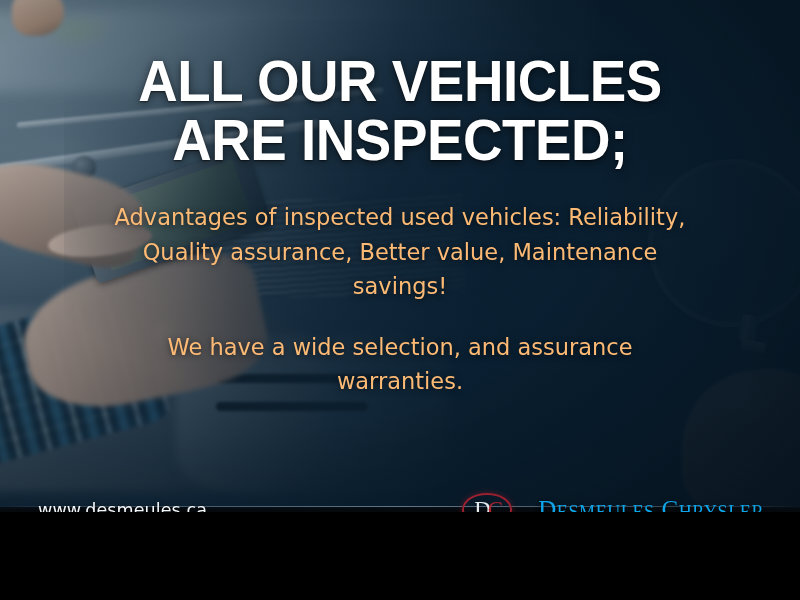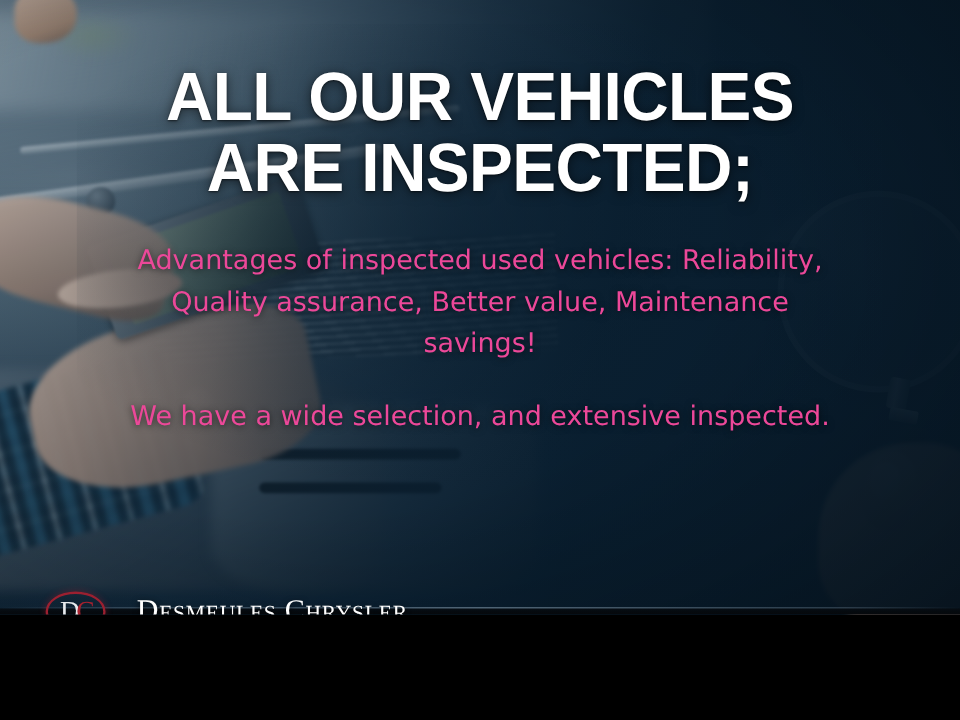--- a/index.html
+++ b/index.html
@@ -254,21 +254,21 @@
     letter-spacing:-0.5px;
     text-shadow:0 2px 10px rgba(0,0,0,.55), 0 1px 2px rgba(0,0,0,.6);
     transform:scaleX(.96);
   }
   .headline .ln { display:block; white-space:nowrap; }
 
   .body-block {
     margin-top:31px;
     width:74%;
     text-align:center;
-    color:#ec4899;
+    color:#fdba74;
     font-family:"DejaVu Sans", sans-serif;
     font-size:22.5px;
     font-weight:400;
     line-height:1.52;
     text-shadow:0 1px 6px rgba(0,0,0,.6);
   }
   .body-block p + p { margin-top:27px; }
 
   
   .footer-divider {
@@ -321,21 +321,21 @@
     letter-spacing:-3px;
     white-space:nowrap;
   }
   .logo-dc .d { color:#e8ecef; }
   .logo-dc .c { color:#a8222f; }
 
   .logo-word {
     font-family:"Liberation Serif", serif;
     font-size:25px;
     line-height:1;
-    color:#ffffff;
+    color:#0ea5e9;
     letter-spacing:.6px;
     font-variant:small-caps;
     text-shadow:0 1px 5px rgba(0,0,0,.8);
     white-space:nowrap;
   }
 </style>
 </head>
 <body>
 
 <div class="banner">
@@ -378,28 +378,29 @@
   </div>
 
   <div class="content">
     <h1 class="headline">
       <span class="ln">ALL OUR VEHICLES</span>
       <span class="ln">ARE INSPECTED;</span>
     </h1>
 
     <div class="body-block">
       <p>Advantages of inspected used vehicles: Reliability, Quality assurance, Better value, Maintenance savings!</p>
-      <p>We have a wide selection, and extensive inspected.</p>
+      <p>We have a wide selection, and assurance warranties.</p>
     </div>
   </div>
 
   <div class="footer-band"></div>
   <div class="footer-divider"></div>
 
   <div class="footer-row">
+    <div class="site-url">www.desmeules.ca</div>
 
     <div class="logo">
       <div class="logo-monogram">
         <span class="logo-ring"></span>
         <span class="logo-dc"><span class="d">D</span><span class="c">C</span></span>
       </div>
       <div class="logo-word">Desmeules Chrysler</div>
     </div>
   </div>
 

